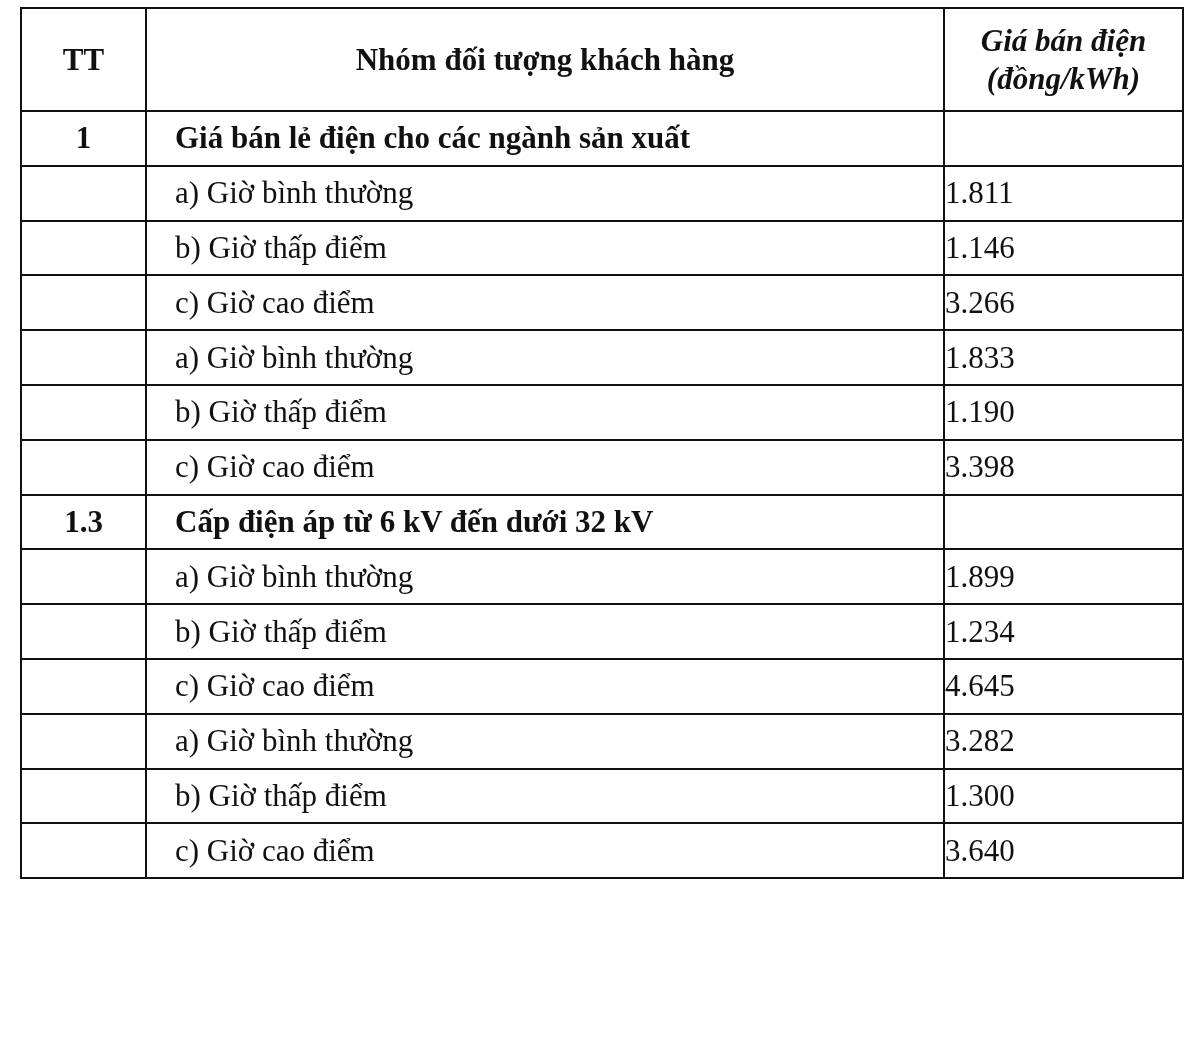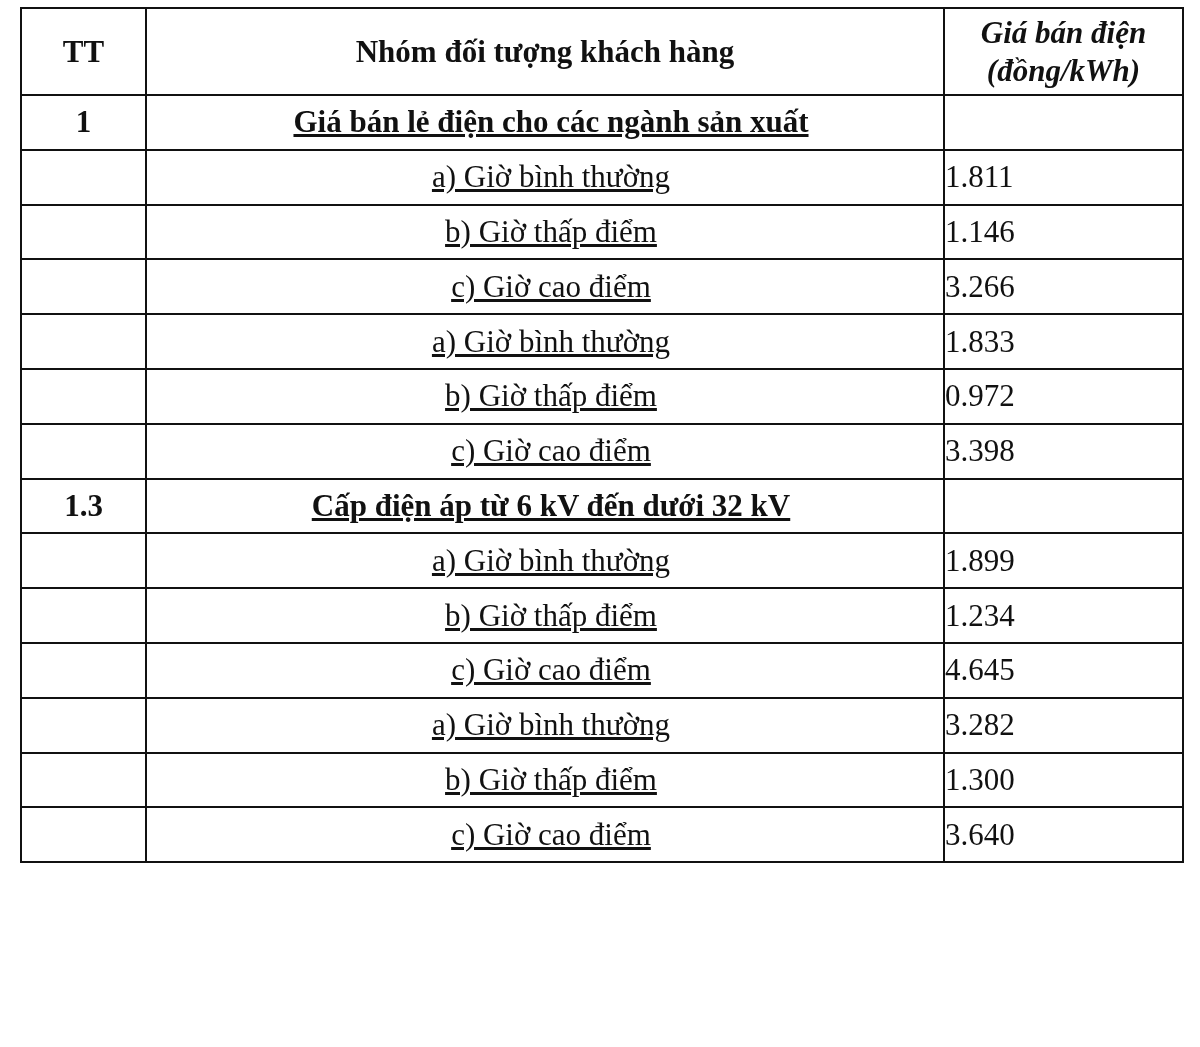--- a/index.html
+++ b/index.html
@@ -12,24 +12,24 @@
   }
   .tbl td, .tbl th {
     border: 2.5px solid #111;
     padding: 0;
     vertical-align: middle;
   }
   .tbl th { font-weight: bold; font-size: 31px; line-height: 38px; }
   .tbl .c-tt { width: 123px; text-align: center; }
   .tbl .c-name { width: 796px; }
   .tbl .c-price { width: 237px; text-align: center; font-style: italic; }
-  .tbl tr.hdr { height: 87px; border-radius: 30px; }
+  .tbl tr.hdr { height: 103px; border-radius: 30px; }
   .tbl tr.row { height: 54.8px; }
   .tbl td { font-size: 31px; }
-  .tbl td.name { padding-left: 12px; text-align: center; text-decoration: underline; }
+  .tbl td.name { padding-left: 28px; text-align: left; }
   .tbl tr.group td { font-weight: bold; }
   .tbl td.price { font-size: 31px; padding-right: 2px; margin-left: 13px; }
   .tbl tr.last td { border-bottom-width: 2.5px; }
 </style>
 </head>
 <body>
 
 <table class="tbl">
   <colgroup>
     <col class="c-tt">
@@ -68,21 +68,21 @@
       <td class="price">3.266</td>
     </tr>
     <tr class="row item">
       <td class="c-tt"></td>
       <td class="name">a) Giờ bình thường</td>
       <td class="price">1.833</td>
     </tr>
     <tr class="row item">
       <td class="c-tt"></td>
       <td class="name">b) Giờ thấp điểm</td>
-      <td class="price">0.972</td>
+      <td class="price">1.190</td>
     </tr>
     <tr class="row item">
       <td class="c-tt"></td>
       <td class="name">c) Giờ cao điểm</td>
       <td class="price">3.398</td>
     </tr>
     <tr class="row group">
       <td class="c-tt">1.3</td>
       <td class="name">Cấp điện áp từ 6 kV đến dưới 32 kV</td>
       <td class="price"></td>

